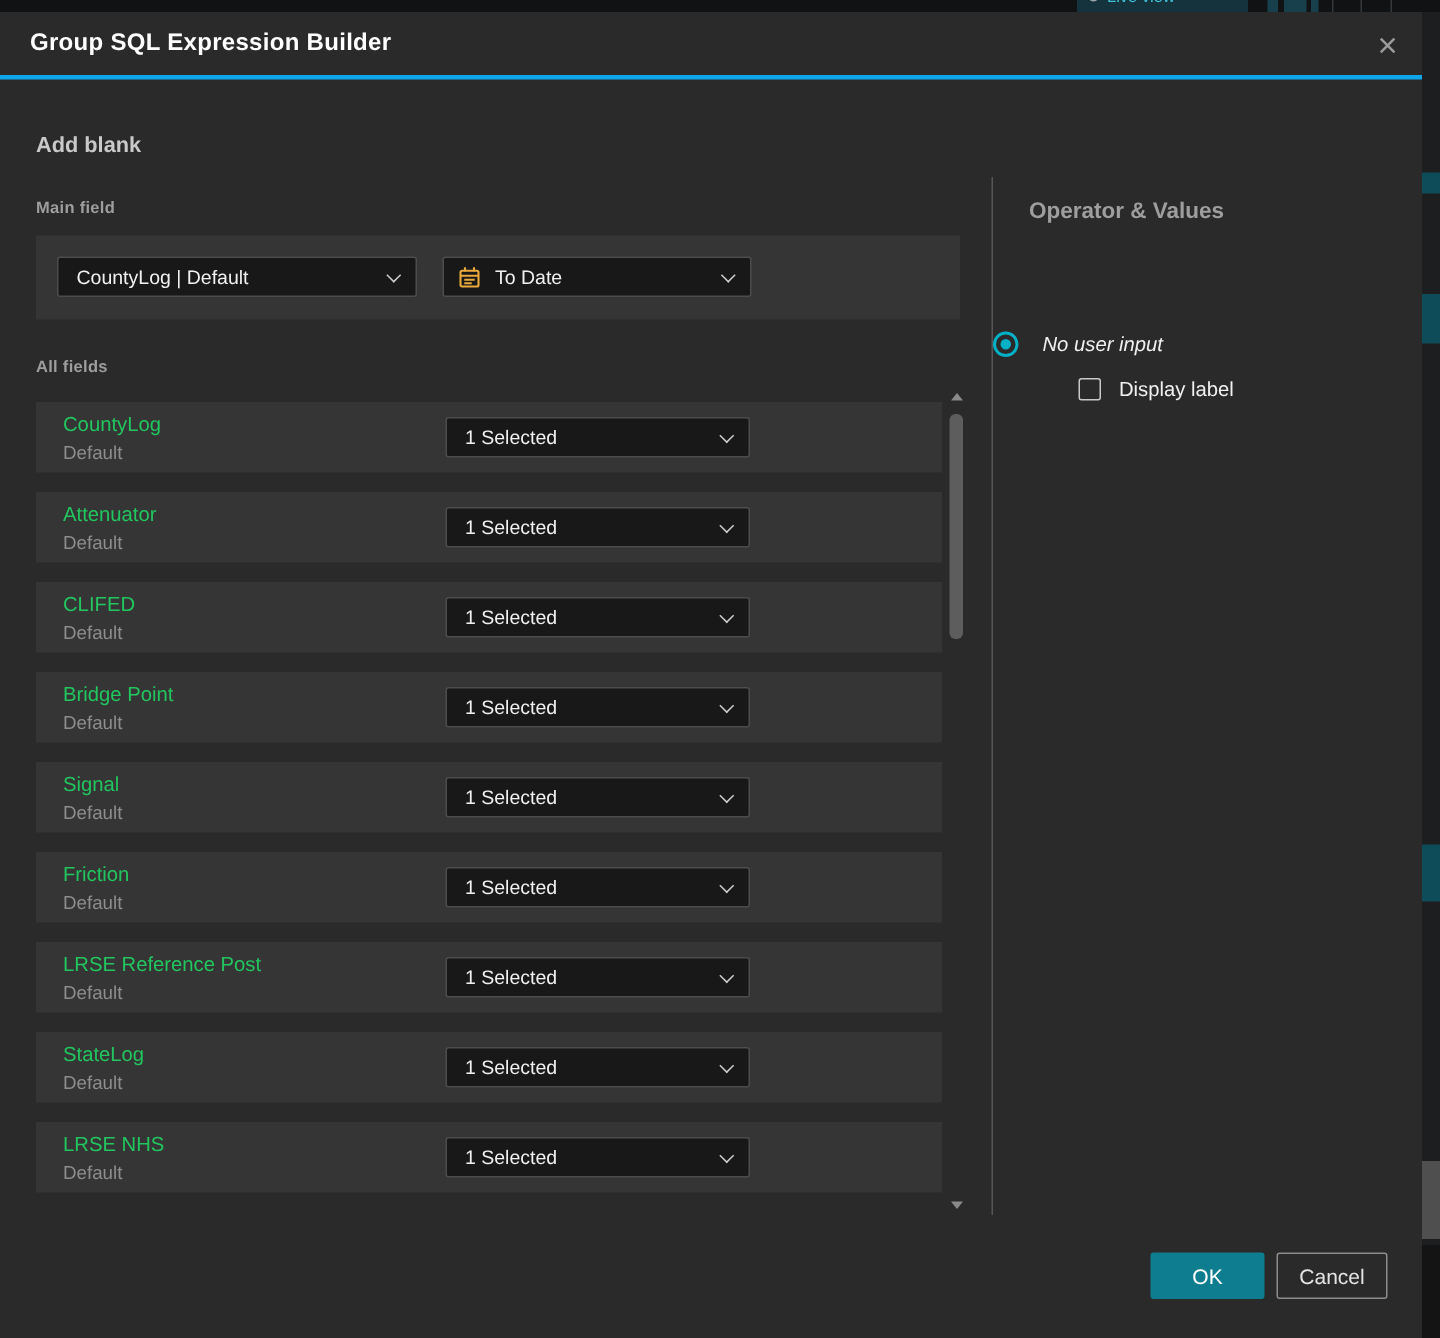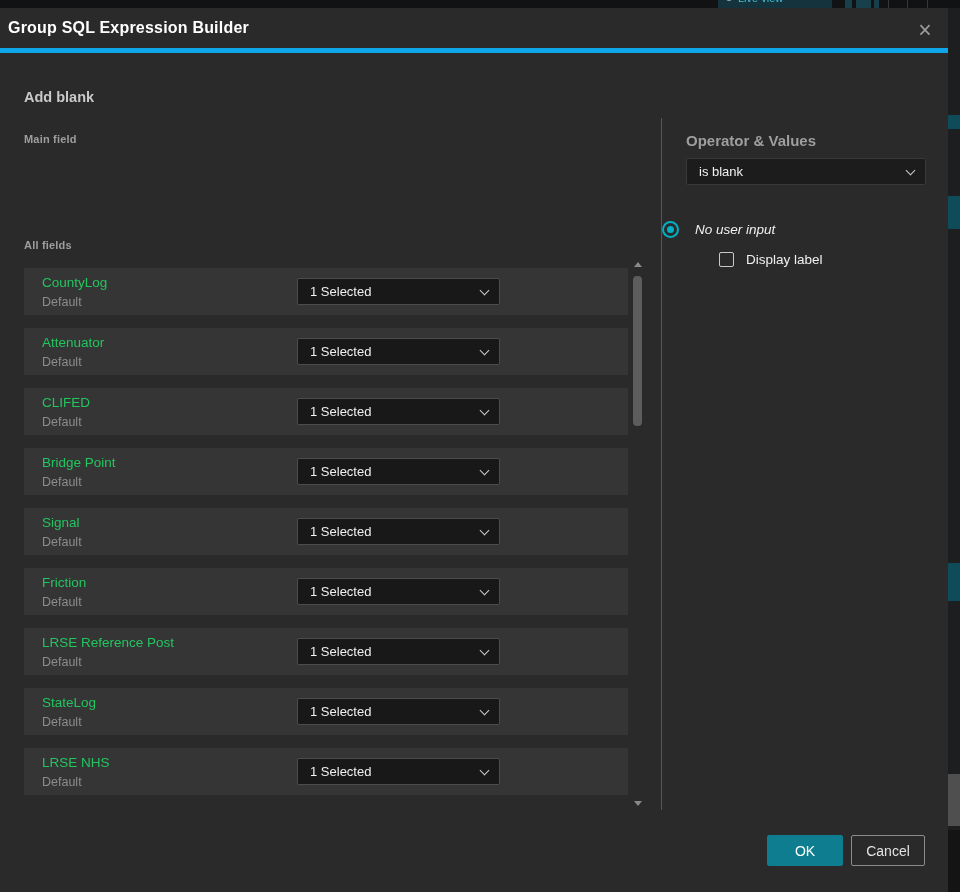--- a/index.html
+++ b/index.html
@@ -14,22 +14,22 @@
                       color:#41c2d8; font-size:11px; white-space:nowrap; }
   .live-dot { width:6px; height:6px; border-radius:50%; background:#9aa3a6; display:inline-block; }
   .tbit { position:absolute; top:0; height:8px; background:#17404c; }
   .tsep { position:absolute; top:0; height:8px; width:1px; background:#35383a; }
 
   .right-strip { position:absolute; left:948px; top:8px; width:12px; height:884px; background:#1d1e1f; }
   .rfrag { position:absolute; left:0; width:12px; }
 
   
   .dialog { position:absolute; left:0; top:8px; width:948px; height:884px; background:#2a2a2b; }
-  .dlg-header { position:absolute; left:0; top:0; width:100%; height:45px; border-bottom:5px solid #0ea5e9;
-                display:flex; align-items:center; padding:0 8px; }
+  .dlg-header { position:absolute; left:0; top:0; width:100%; height:45px; border-bottom:3px solid #0ea5e9;
+                display:flex; align-items:center; padding:0 20px; }
   .dlg-title { color:#ffffff; font-size:16px; font-weight:600; letter-spacing:.2px; }
   .close { position:absolute; right:9px; top:8px; width:28px; height:28px; color:#9b9b9b; font-size:23px;
            font-weight:300; display:flex; align-items:center; justify-content:center; cursor:pointer; }
 
   .section-title { position:absolute; left:24px; top:81px; color:#c9c9c9; font-size:14.5px; font-weight:700; }
   .grp-label { position:absolute; color:#9e9e9e; font-size:11px; font-weight:700; letter-spacing:.2px; }
   .main-label { left:24px; top:125px; }
   .all-label  { left:24px; top:231px; }
 
   .main-row { position:absolute; left:24px; top:149px; width:616px; height:56px; background:#353536; }
@@ -107,20 +107,38 @@
 
     <div class="dlg-header">
       <span class="dlg-title">Group SQL Expression Builder</span>
       <span class="close">×</span>
     </div>
 
     <div class="section-title">Add blank</div>
 
     <div class="grp-label main-label">Main field</div>
 
+    <div class="main-row">
+      <div class="select field-select">
+        <span>CountyLog | Default</span>
+        <span class="chev"></span>
+      </div>
+      <div class="select date-select">
+        <svg class="cal-icon" viewBox="0 0 16 16" fill="none" stroke="var(--amber)" stroke-width="1.4">
+          <rect x="2" y="3.5" width="12" height="10.5" rx="1"></rect>
+          <line x1="2" y1="6.8" x2="14" y2="6.8"></line>
+          <line x1="5" y1="1.2" x2="5" y2="4"></line>
+          <line x1="11" y1="1.2" x2="11" y2="4"></line>
+          <line x1="4.5" y1="9.5" x2="11.5" y2="9.5"></line>
+          <line x1="4.5" y1="11.8" x2="9.5" y2="11.8"></line>
+        </svg>
+        <span>To Date</span>
+        <span class="chev"></span>
+      </div>
+    </div>
 
     <div class="grp-label all-label">All fields</div>
 
     <div class="rows" id="rows">
       <div class="field-row">
         <div class="fname">CountyLog</div>
         <div class="fsub">Default</div>
         <div class="select row-select">
           <span>1 Selected</span>
           <span class="chev"></span>
@@ -203,24 +221,20 @@
     <div class="scrollbar">
       <div class="sb-arrow up"></div>
       <div class="sb-thumb"></div>
       <div class="sb-arrow down"></div>
     </div>
 
     <div class="vdivider"></div>
 
     <div class="op-label">Operator &amp; Values</div>
 
-    <div class="select op-select">
-      <span>is blank</span>
-      <span class="chev"></span>
-    </div>
 
     <div class="radio-row">
       <span class="radio">
           <span class="radio-dot"></span>
         </span>
       <span class="lbl">No user input</span>
     </div>
 
     <div class="check-row">
       <span class="checkbox"></span>

